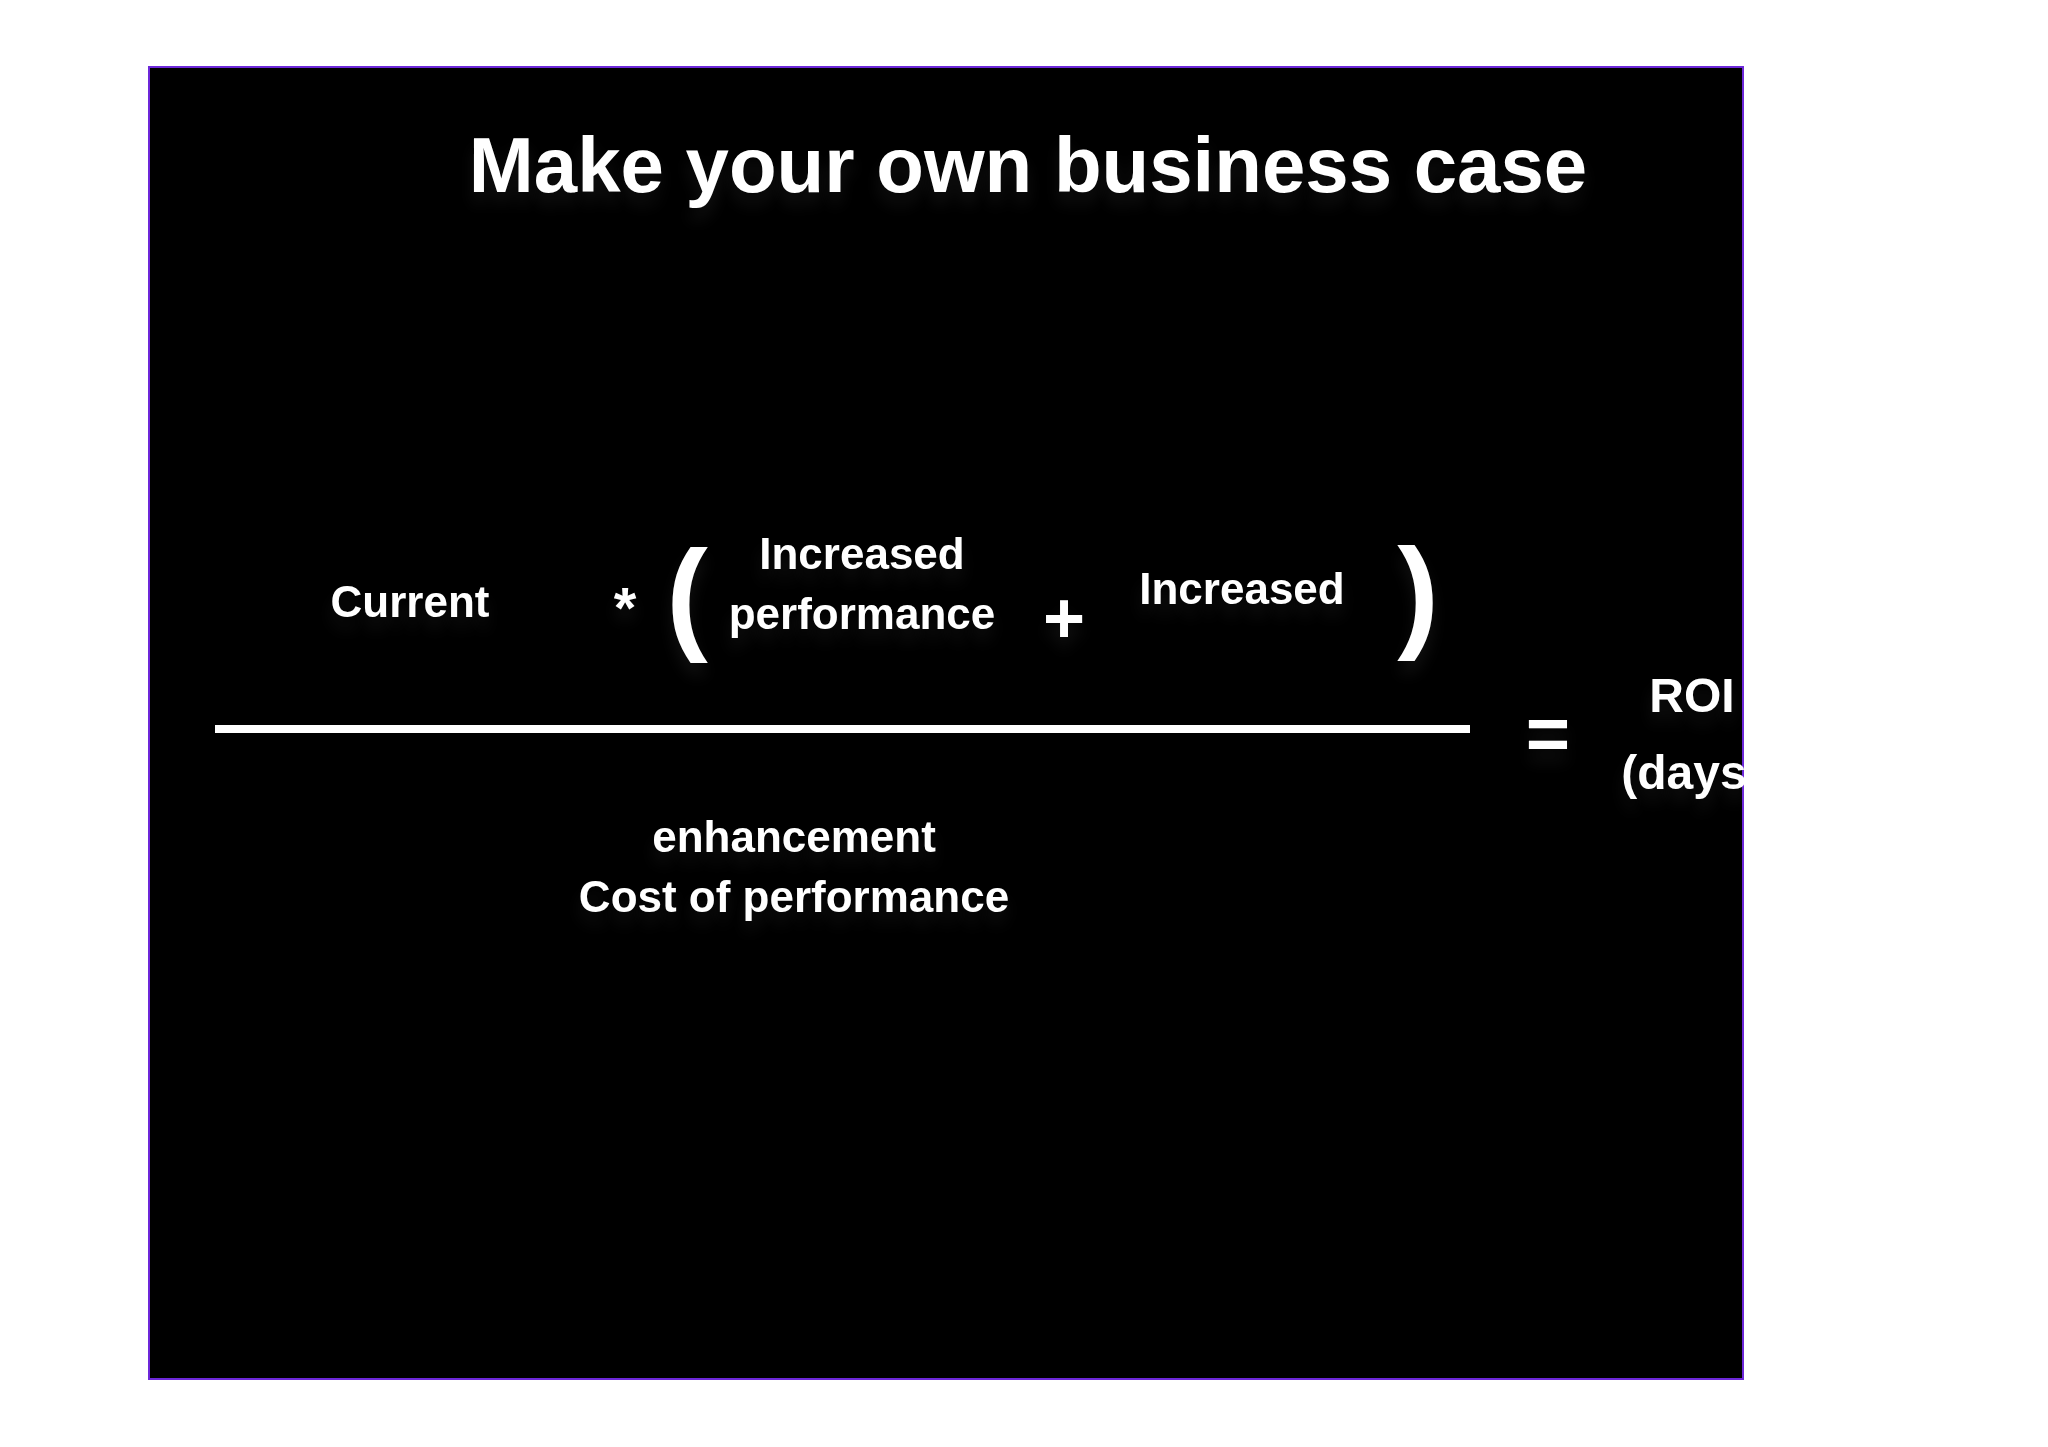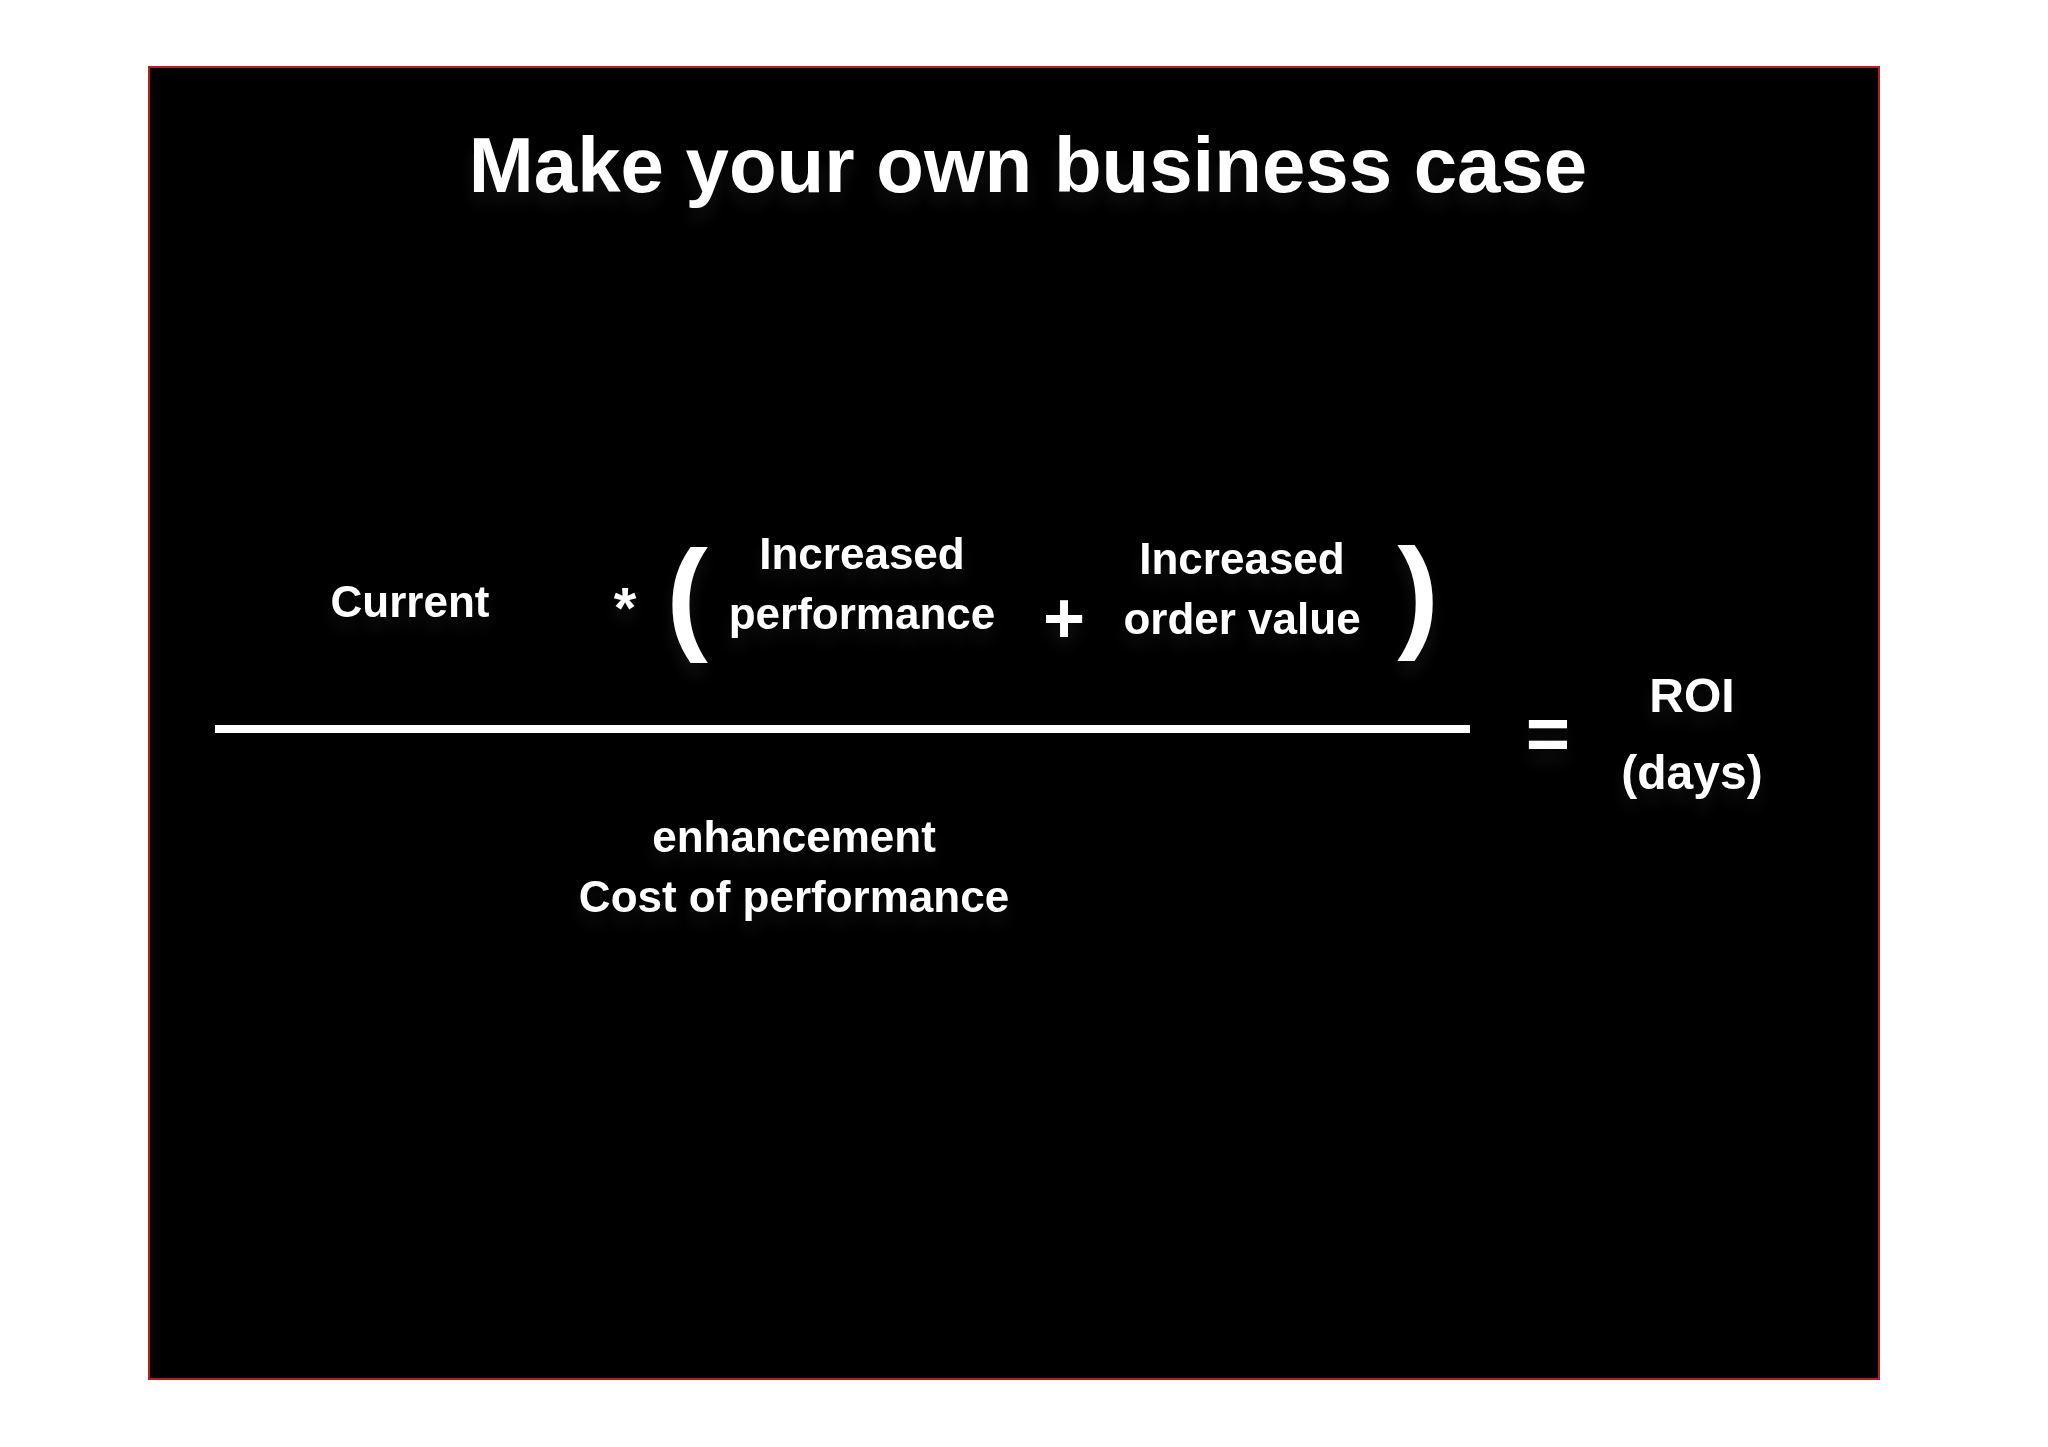--- a/index.html
+++ b/index.html
@@ -6,23 +6,23 @@
   body {
     width: 2048px; height: 1447px;
     background: #ffffff;
     font-family: "Liberation Sans", sans-serif;
     position: relative;
     overflow: hidden;
   }
   .slide {
     position: absolute;
     left: 148px; top: 66px;
-    width: 1732px; height: 1314px;
+    width: 1596px; height: 1314px;
     background: #000000;
-    border: 2px solid #b91c1c;
+    border: 2px solid #6d28d9;
     box-sizing: border-box;
   }
   .t {
     position: absolute;
     color: #ffffff;
     font-weight: bold;
     text-align: center;
     white-space: nowrap;
     line-height: 1;
     transform: translate(-50%, -50%);
@@ -59,21 +59,20 @@
 
   <div class="t block" style="left:712px; top:516px;">
     <span>Increased</span>
     <span>performance</span>
   </div>
 
   <div class="t op-plus" style="left:914px; top:550px;">+</div>
 
   <div class="t block" style="left:1092px; top:521px;">
     <span>Increased</span>
-    <span>order value</span>
   </div>
 
   <div class="t paren" style="left:1268px; top:523px;">)</div>
 
   <div class="bar" style="left:65px; top:657px; width:1255px;"></div>
 
   <div class="t block" style="left:644px; top:799px;">
     <span>enhancement</span>
     <span>Cost of performance</span>
   </div>

